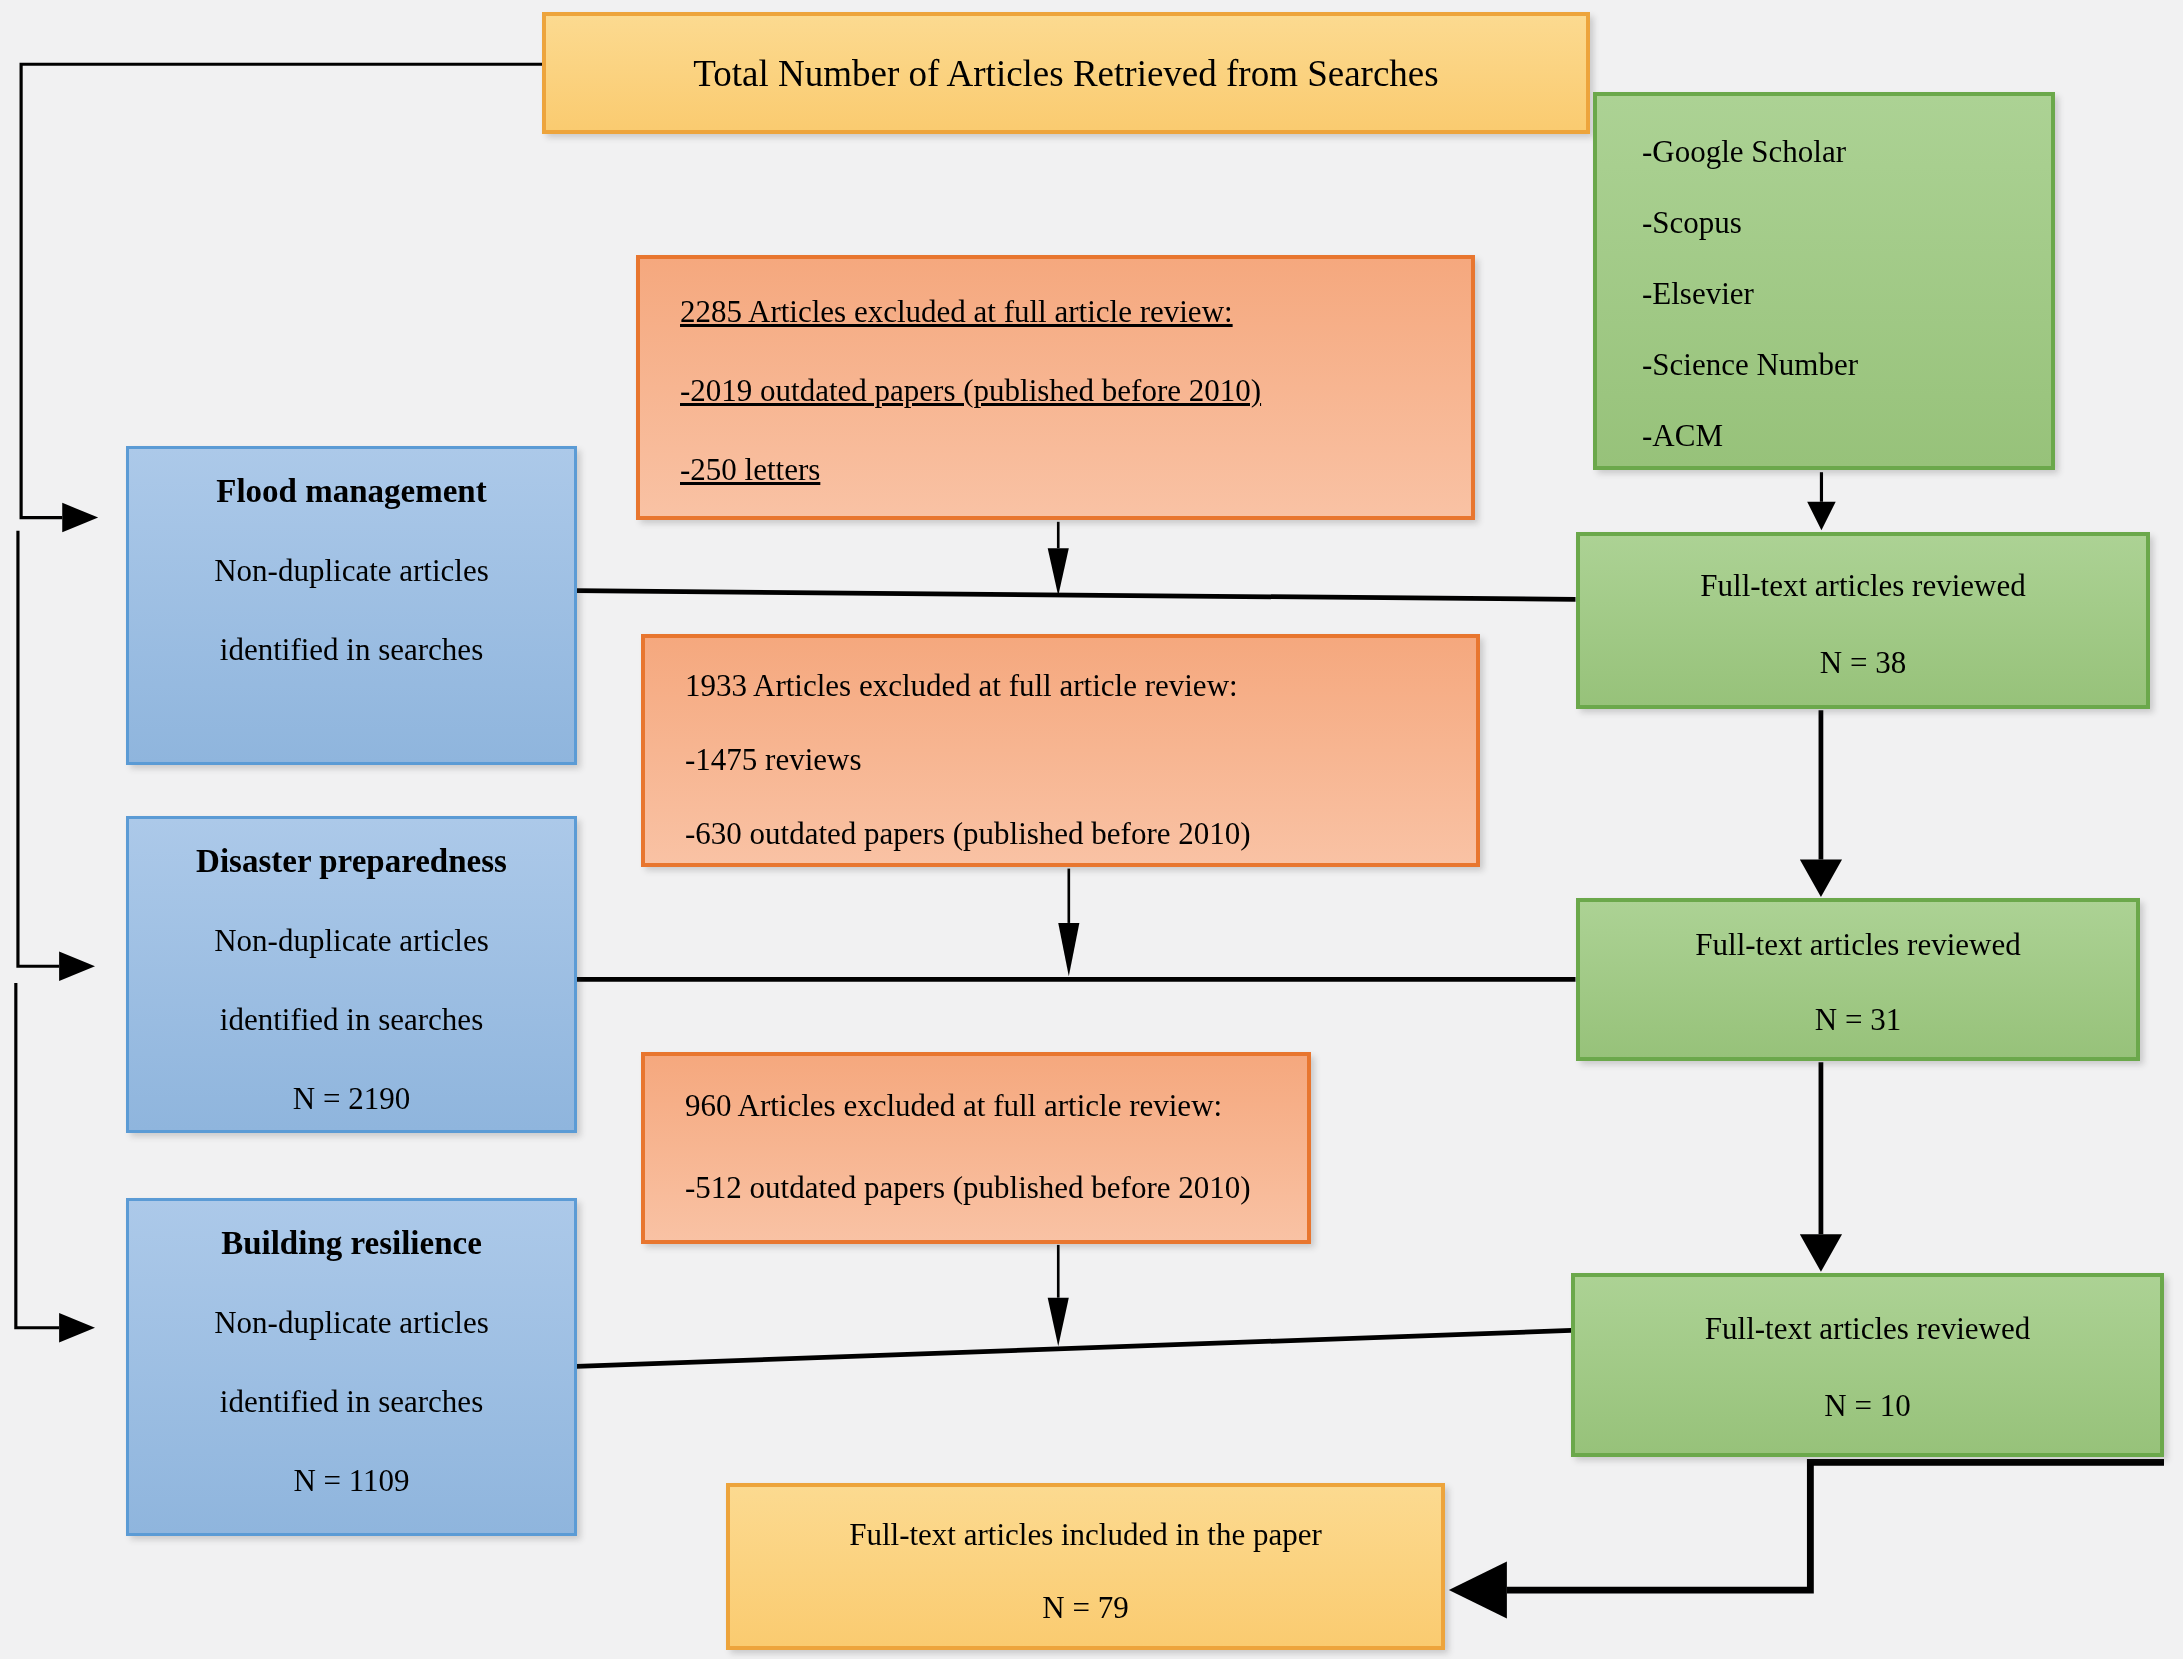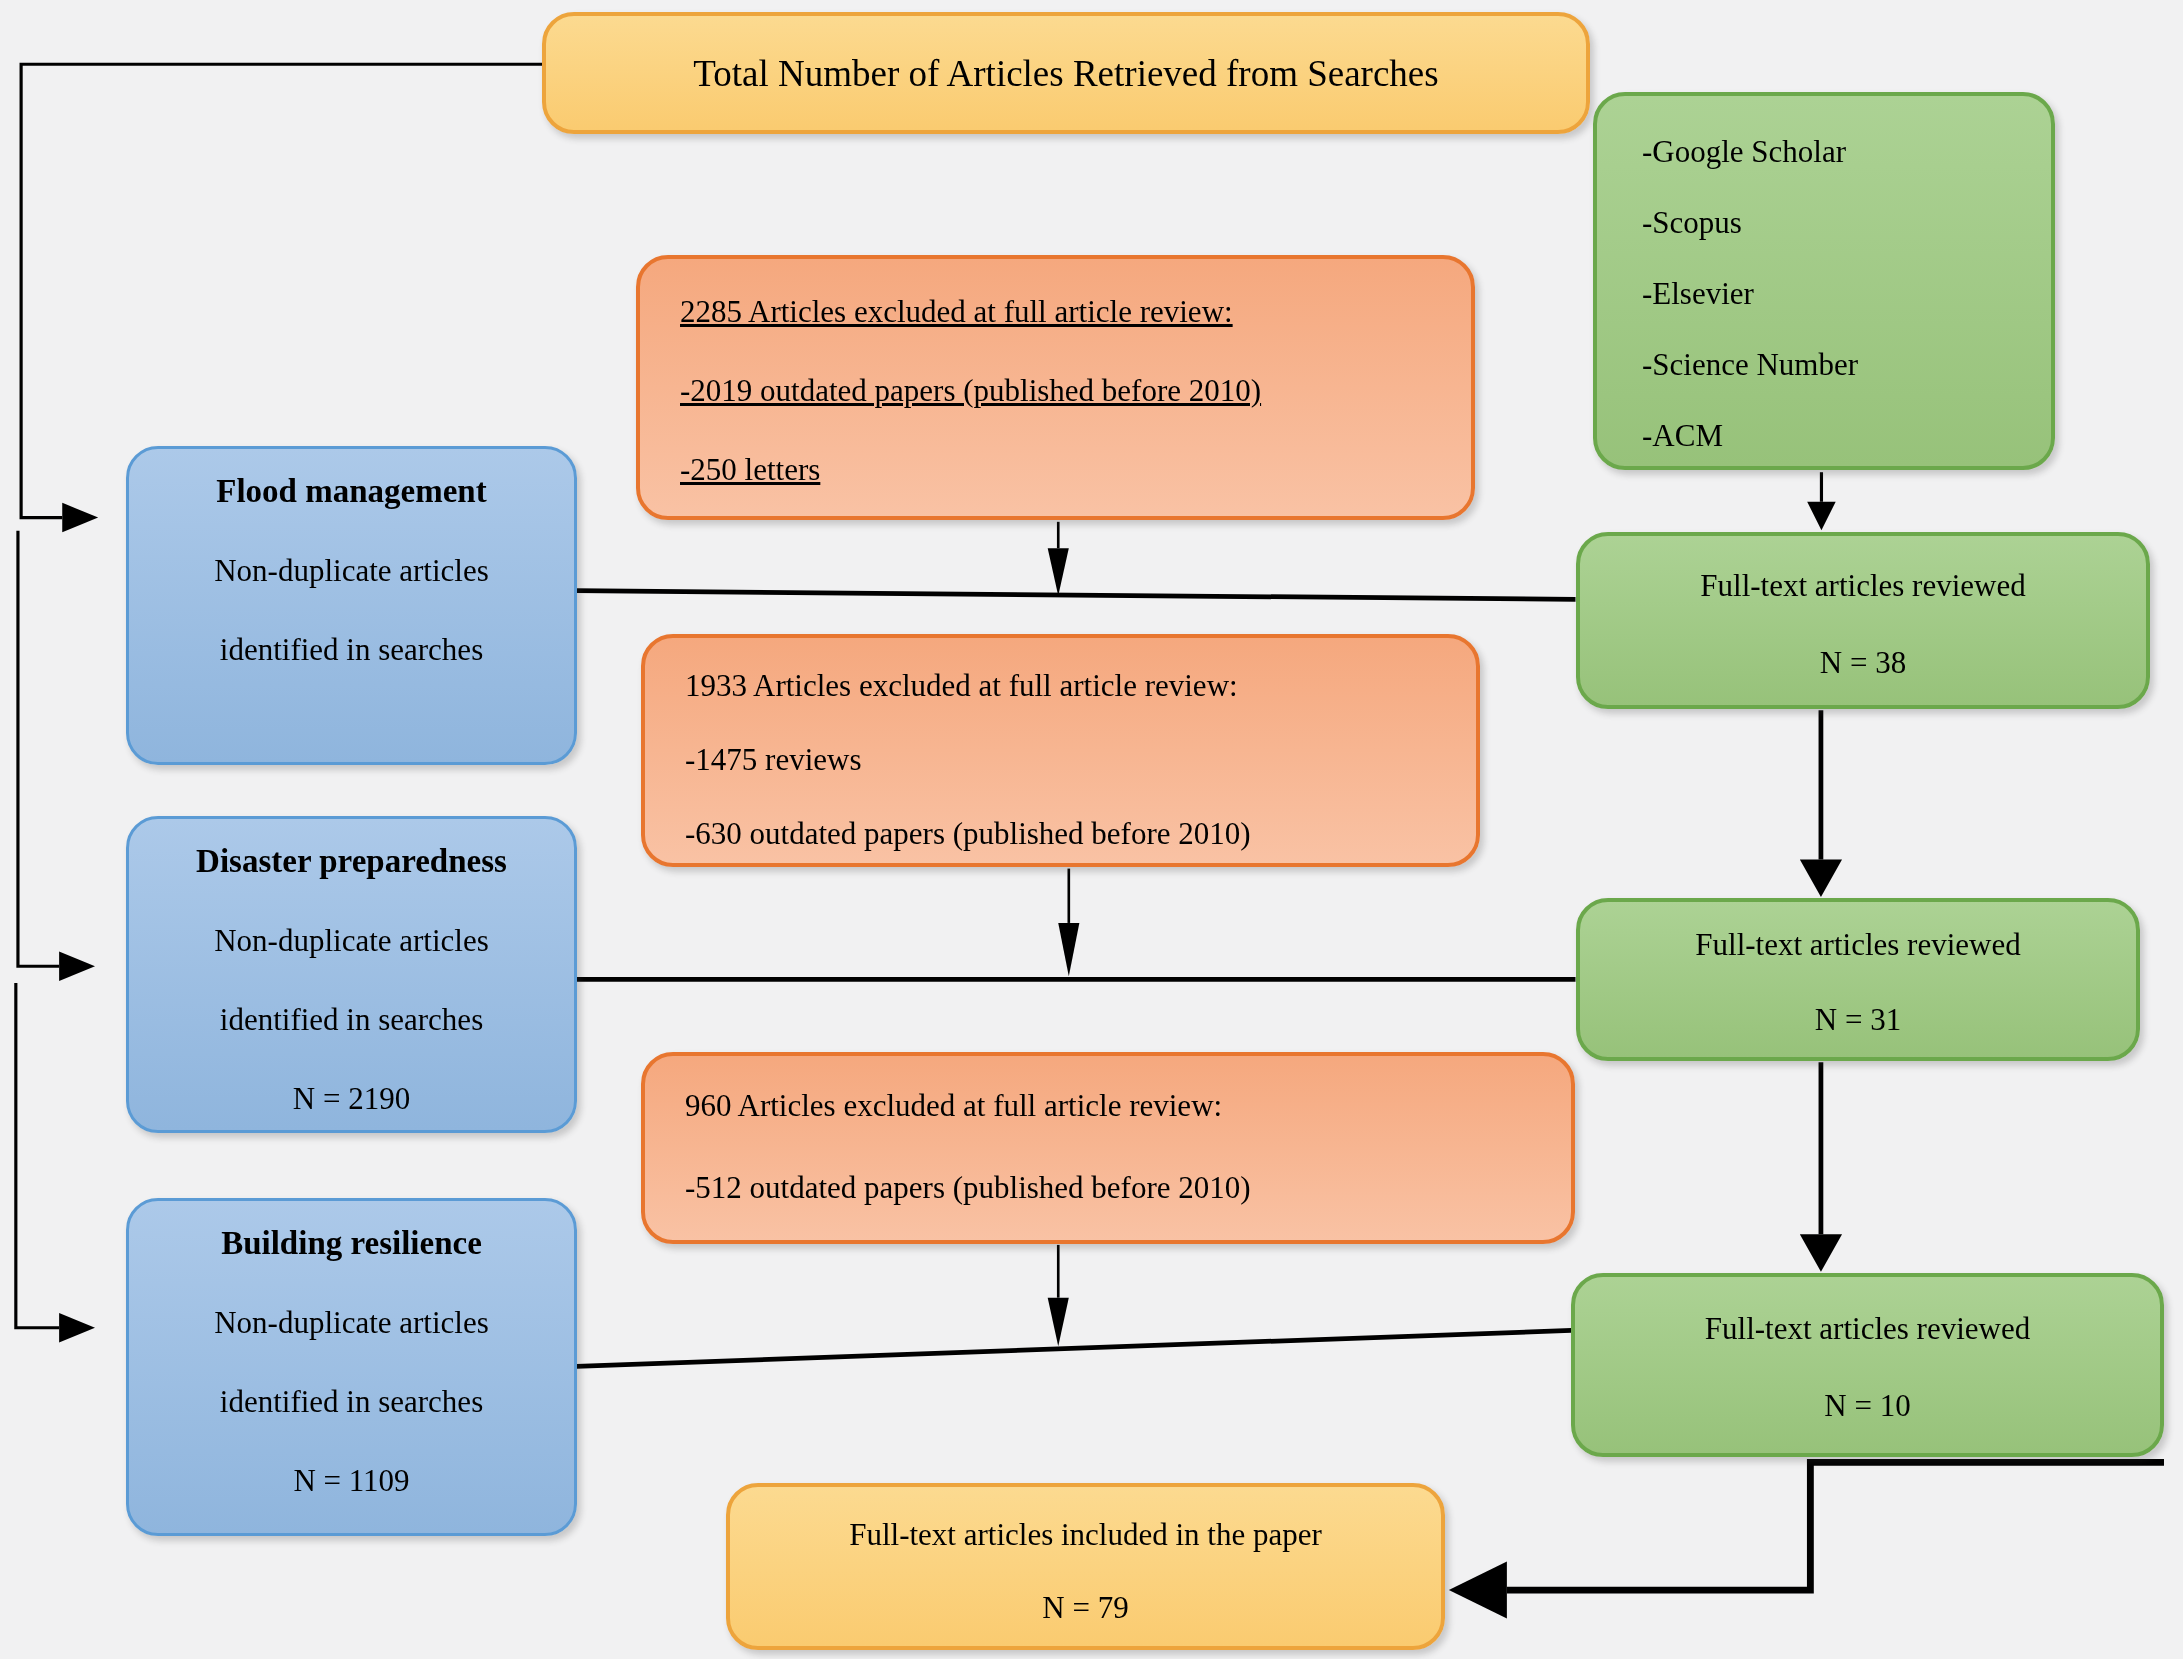--- a/index.html
+++ b/index.html
@@ -11,42 +11,42 @@
     overflow:hidden;
     font-family:"Liberation Serif","DejaVu Serif",serif;
     color:#000;
   }
   .whiteband{position:absolute;left:0;top:1659px;width:2183px;height:18px;background:#ffffff;}
   svg.wires{position:absolute;left:0;top:0;width:2183px;height:1677px;pointer-events:none;}
   svg.wires path{fill:none;stroke:#000;}
   svg.wires polygon{fill:#000;stroke:none;}
 
   .box{position:absolute;box-sizing:border-box;font-size:31px;line-height:1;
-       box-shadow:3.7px 4.2px 6.3px rgba(60,60,60,0.22);border-radius:32px;}
+       box-shadow:3.7px 4.2px 6.3px rgba(60,60,60,0.22);}
   .yellowbox{background:linear-gradient(180deg,#FCDA90 0%,#FACB70 100%);border:4.2px solid #EDA43C;}
   .greenbox{background:linear-gradient(180deg,#ACD294 0%,#97C27A 100%);border:4.2px solid #6BA84B;}
   .orangebox{background:linear-gradient(180deg,#F5A87E 0%,#F9C2A4 100%);border:4.2px solid #E8762F;}
   .bluebox{background:linear-gradient(180deg,#ACC9E9 0%,#8FB5DD 100%);border:3.7px solid #5B9BD5;}
 
   .center{text-align:center;}
   .row{display:flex;align-items:center;white-space:nowrap;}
   .row.c{justify-content:center;}
   .bold{font-weight:bold;}
 
   
   #topBox{left:542px;top:12px;width:1048px;height:122px;display:flex;align-items:center;justify-content:center;font-size:37px;}
   
   #dbBox{left:1593px;top:92px;width:462px;height:378px;padding:20px 0 0 45px;}
   #dbBox .row{height:71px;}
   
   #ex1{left:636px;top:255px;width:839px;height:265px;padding:13px 0 0 40px;}
   #ex1 .row{height:79px;text-decoration:underline;}
   #ex2{left:641px;top:634px;width:839px;height:233px;padding:10.6px 0 0 40px;}
   #ex2 .row{height:74px;}
-  #ex3{left:641px;top:1052px;width:934px;height:192px;padding:8px 0 0 40px;}
+  #ex3{left:641px;top:1052px;width:670px;height:192px;padding:8px 0 0 40px;}
   #ex3 .row{height:82px;}
   
   .catbox{width:451px;padding-top:2.6px;margin-left:28px;}
   .catbox .row{height:79px;}
   .catbox .row .bold{font-size:33px;}
   #cat1{left:98px;top:446px;height:319px;}
   #cat2{left:98px;top:816px;height:317px;}
   #cat3{left:98px;top:1198px;height:338px;}
   
   #rev1{left:1576px;top:532px;width:574px;height:177px;padding-top:10.6px;}

